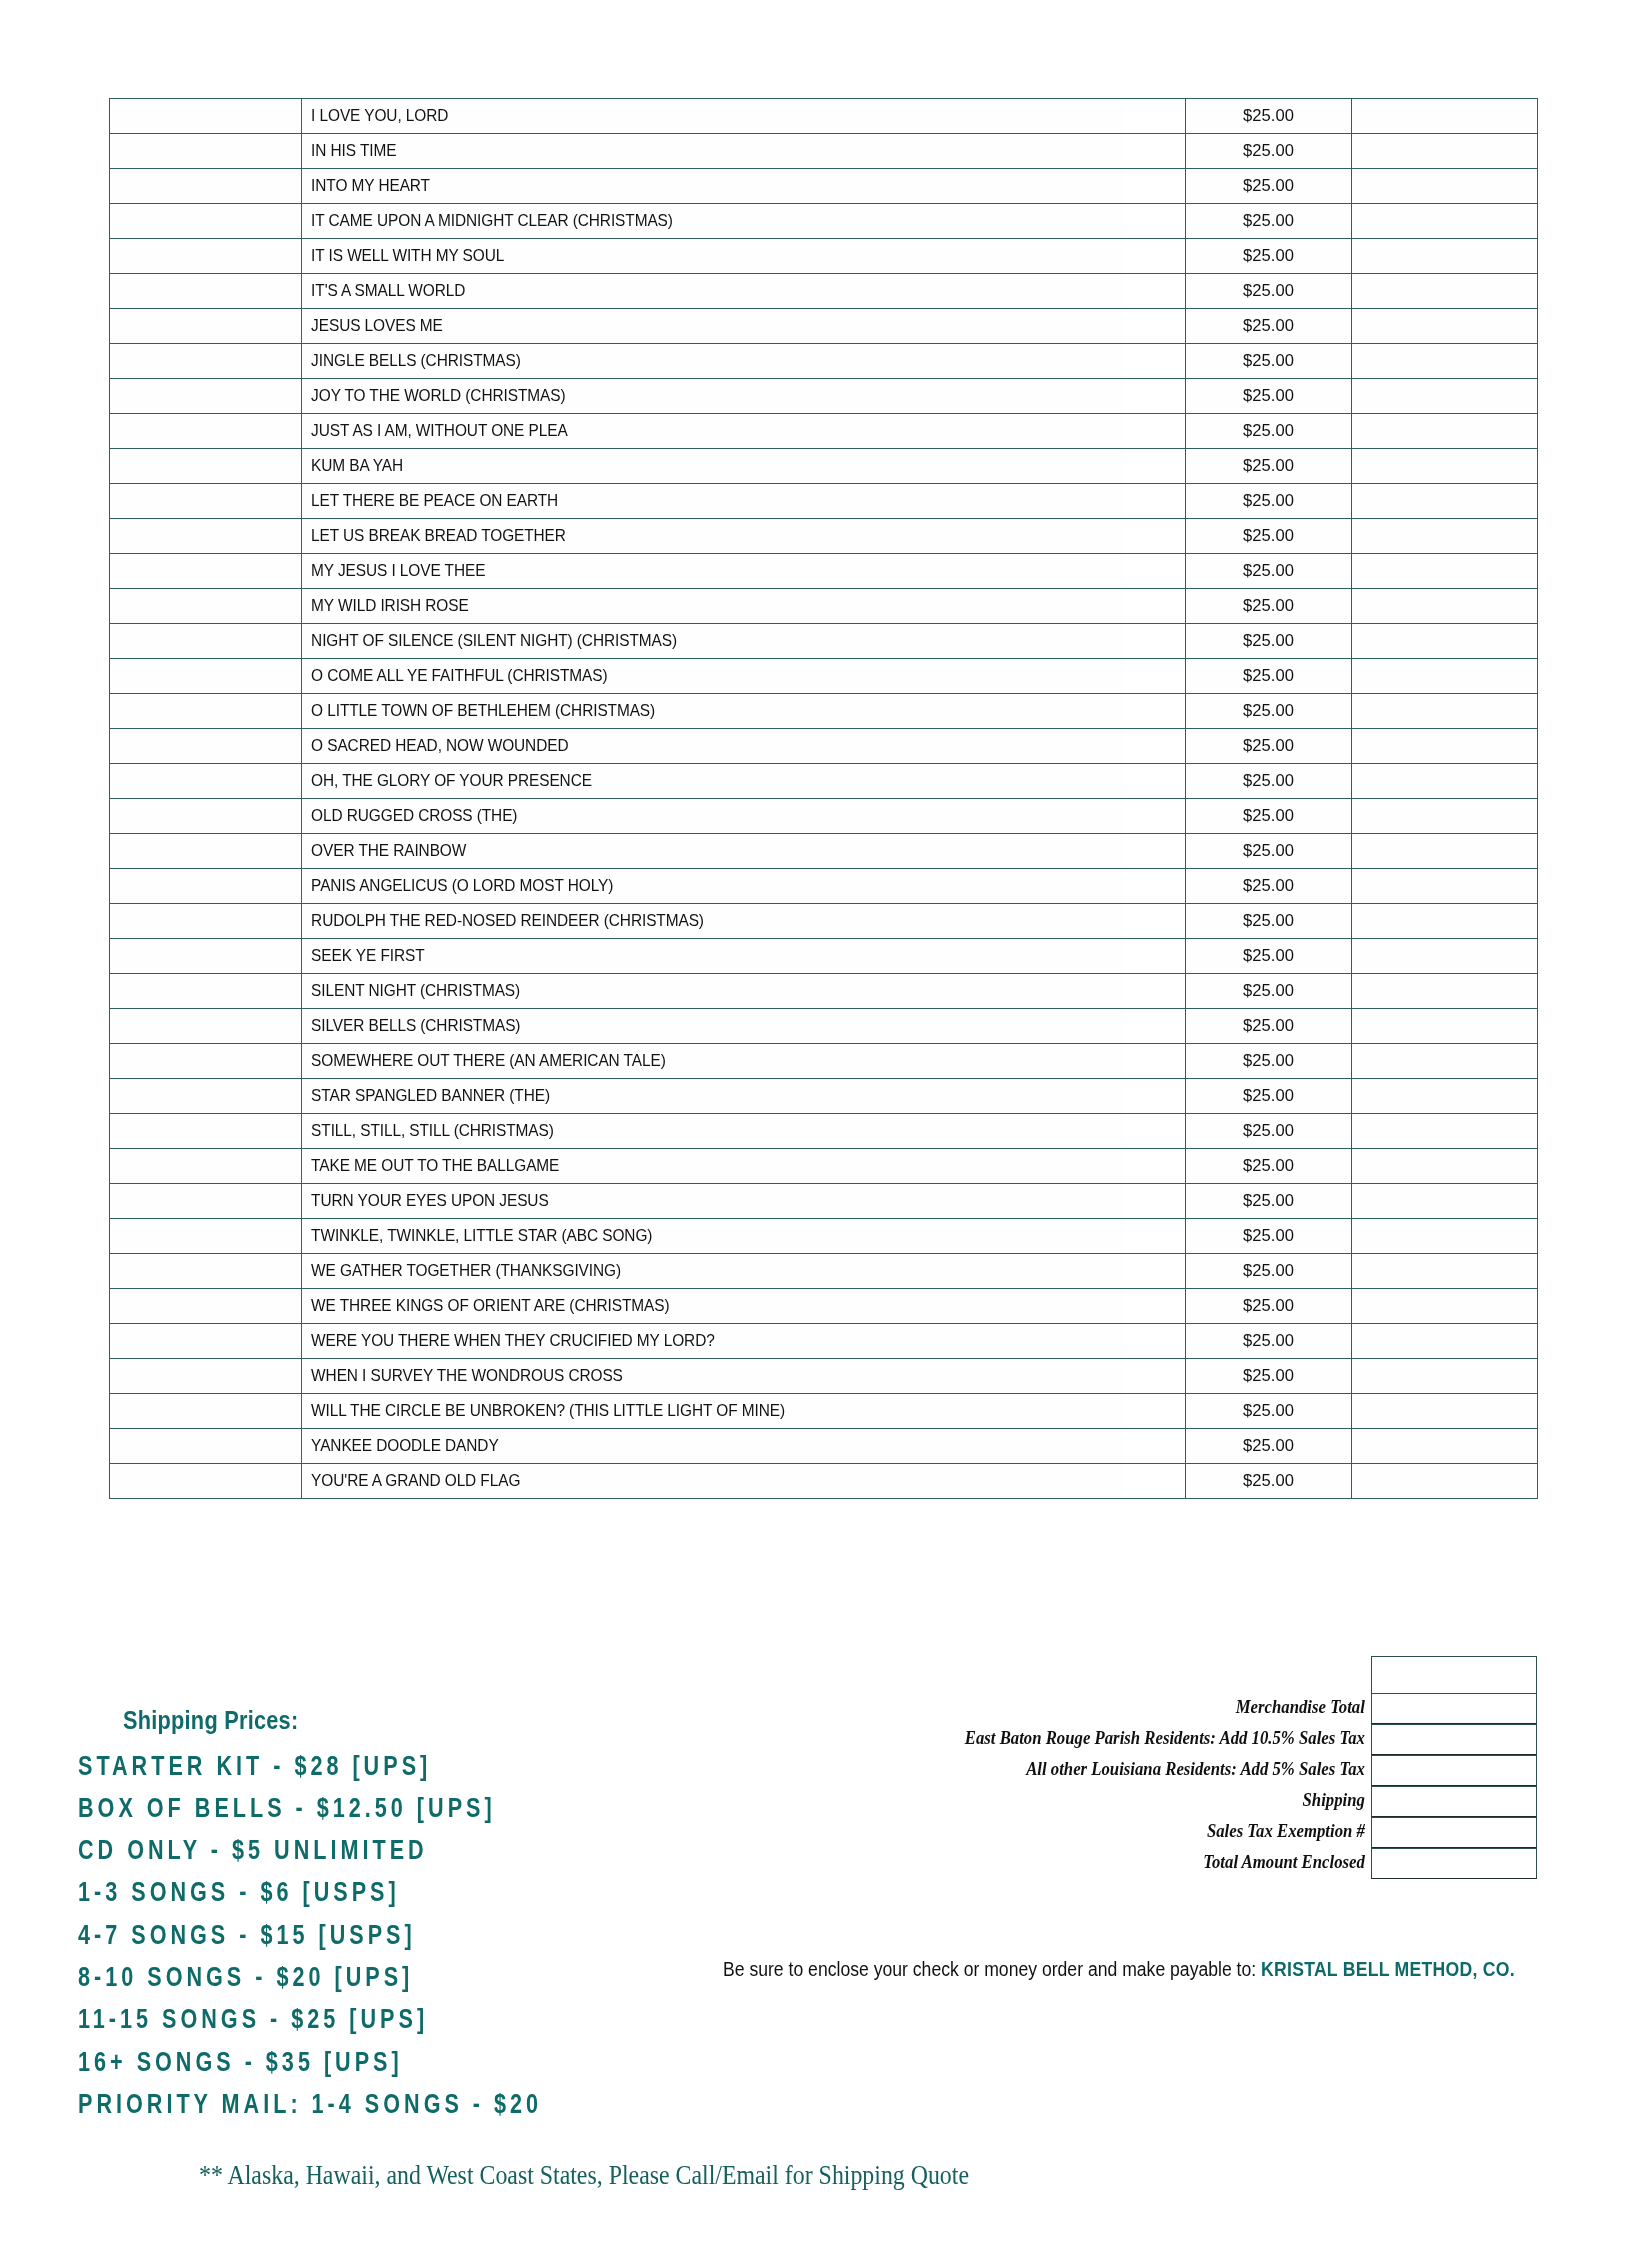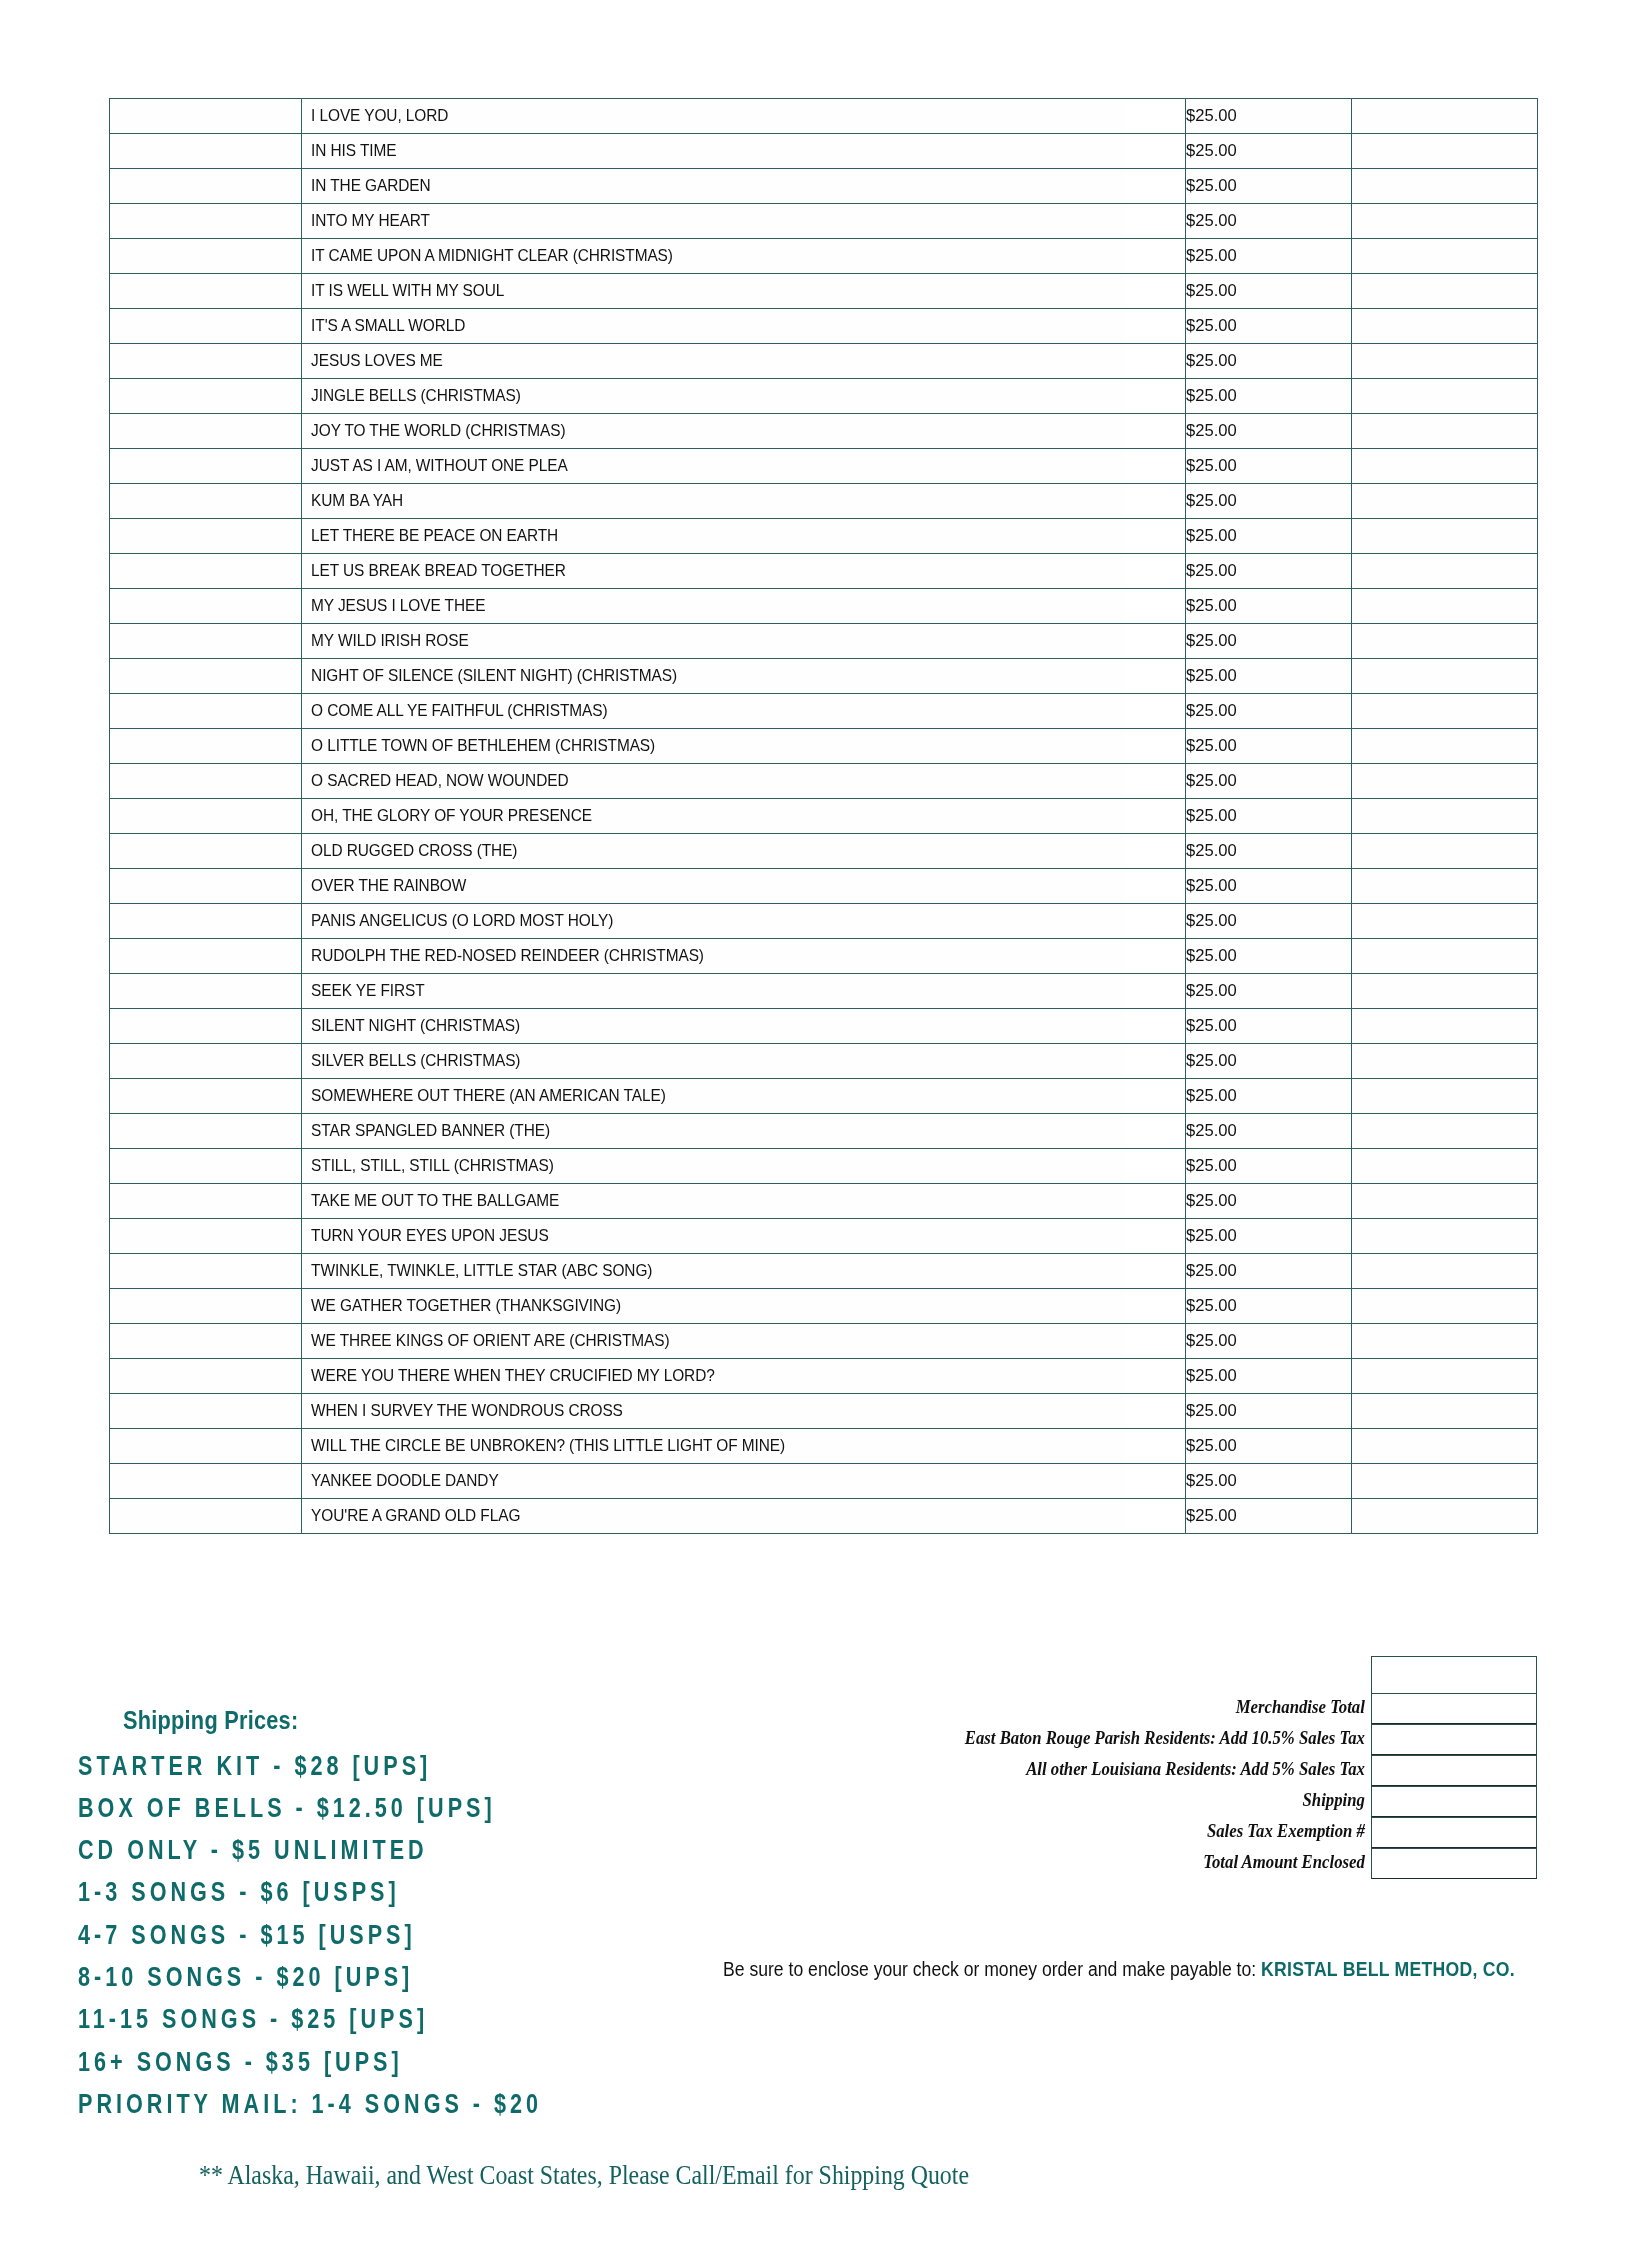--- a/index.html
+++ b/index.html
@@ -39,21 +39,21 @@
     font-size:16.6px;
     font-stretch:condensed;
     letter-spacing:-0.1px;
     white-space:nowrap;
     color:#121212;
     font-family:"Liberation Sans Narrow","Liberation Sans",sans-serif;
     transform:scaleX(0.93);
     transform-origin:left center;
   }
   .order-table td.price{
-    text-align:left;
+    text-align:center;
     font-size:16.6px;
     color:#121212;
   }
 
   
   .shipping-block{
     position:absolute;
     left:78px; top:1705px;
     width:762px;
   }
@@ -166,26 +166,20 @@
     <tbody id="order-body">
         <tr>
           <td class="qty"></td>
           <td class="title">I LOVE YOU, LORD</td>
           <td class="price">$25.00</td>
           <td class="total"></td>
         </tr>
         <tr>
           <td class="qty"></td>
           <td class="title">IN HIS TIME</td>
-          <td class="price">$25.00</td>
-          <td class="total"></td>
-        </tr>
-        <tr>
-          <td class="qty"></td>
-          <td class="title">IN THE GARDEN</td>
           <td class="price">$25.00</td>
           <td class="total"></td>
         </tr>
         <tr>
           <td class="qty"></td>
           <td class="title">INTO MY HEART</td>
           <td class="price">$25.00</td>
           <td class="total"></td>
         </tr>
         <tr>

